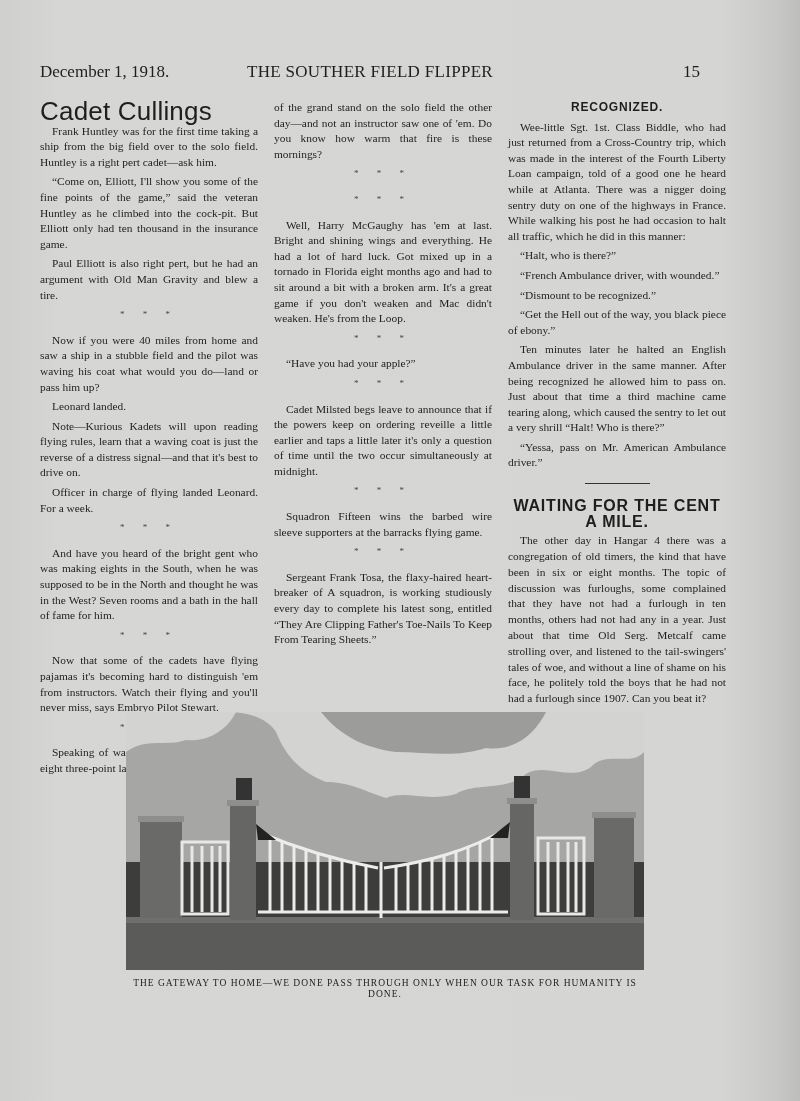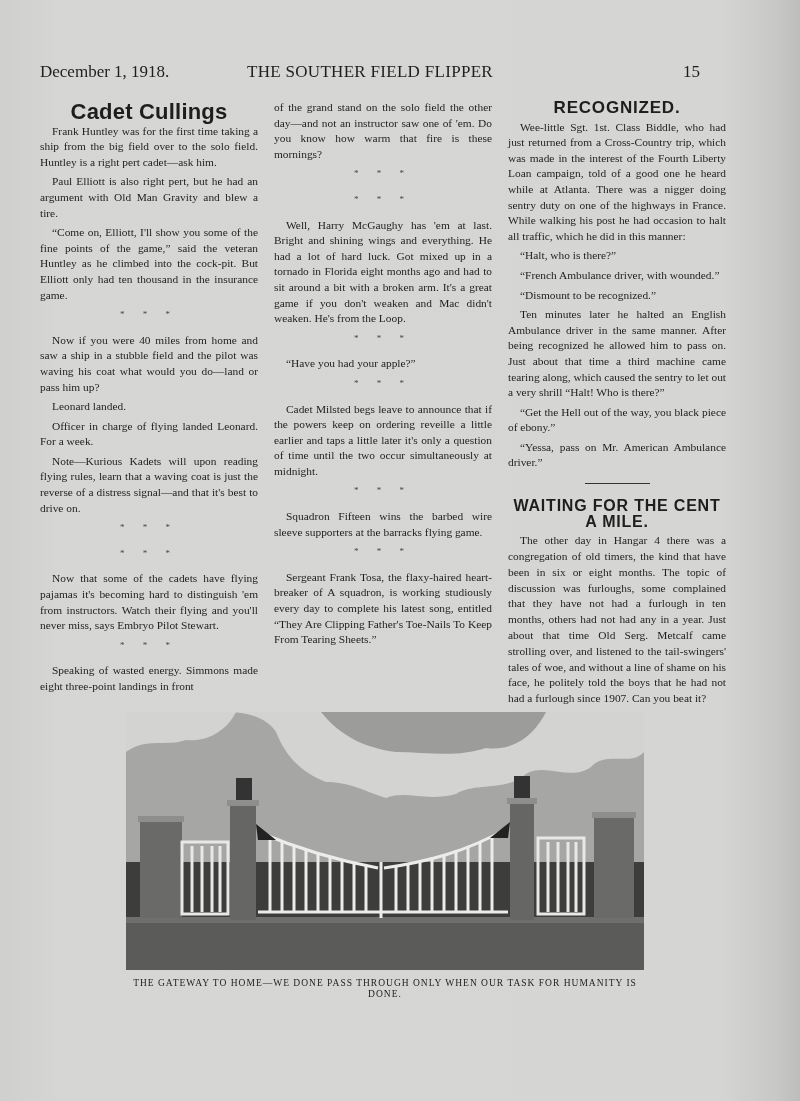--- a/index.html
+++ b/index.html
@@ -16,47 +16,48 @@
   .header .pub { position:absolute; left:0; right:0; text-align:center; letter-spacing:0.3px; }
   .header .num { position:absolute; right:0; top:0; }
 
   .col { position:absolute; top:100px; width:218px; font-size:11.4px; line-height:15.6px; }
   .col1 { left:40px; }
   .col2 { left:274px; }
   .col3 { left:508px; }
   .col p { margin:0 0 4px 0; text-indent:12px; text-align:justify; }
   .col p.noind { text-indent:0; }
   .stars { text-align:center; font-size:9px; letter-spacing:8px; margin:4px 0 10px 0; color:#444; }
-  .title-cc { font-family:"Liberation Sans", "DejaVu Sans", sans-serif; font-weight:bold; font-size:22px; text-align:center; margin:4px 0 4px 0; letter-spacing:0.2px; }
-  .headline { font-family:"Liberation Sans", "DejaVu Sans", sans-serif; font-weight:bold; font-size:17px; text-align:center; margin:0 0 4px 0; letter-spacing:0.8px; }
+  .title-cc { font-family:"Liberation Sans", "DejaVu Sans", sans-serif; font-weight:normal; font-size:26px; text-align:left; margin:4px 0 4px 0; letter-spacing:0.2px; }
+  .headline { font-family:"Liberation Sans", "DejaVu Sans", sans-serif; font-weight:bold; font-size:12px; text-align:center; margin:0 0 4px 0; letter-spacing:0.8px; }
   .rule { width:65px; height:1px; background:#333; margin:12px auto 14px auto; }
 
   .photo { position:absolute; left:126px; top:712px; width:518px; height:258px; overflow:hidden; background:#a9a9a7; }
   .caption { position:absolute; left:126px; top:978px; width:518px; text-align:center; font-size:9.5px; letter-spacing:1px; line-height:11px; }
 </style>
 </head>
 <body>
 
 <div class="header">
   <span class="date">December 1, 1918.</span>
   <span class="pub">THE SOUTHER FIELD FLIPPER</span>
   <span class="num">15</span>
 </div>
 
 <div class="col col1">
   <div class="title-cc">Cadet Cullings</div>
   <p>Frank Huntley was for the first time taking a ship from the big field over to the solo field. Huntley is a right pert cadet—ask him.</p>
+  <p>“Come on, Elliott, I'll show you some of the fine points of the game,” said the veteran Huntley as he climbed into the cock-pit. But Elliott only had ten thousand in the insurance game.</p>
   <p>Paul Elliott is also right pert, but he had an argument with Old Man Gravity and blew a tire.</p>
-  <p>“Come on, Elliott, I'll show you some of the fine points of the game,” said the veteran Huntley as he climbed into the cock-pit. But Elliott only had ten thousand in the insurance game.</p>
   <div class="stars">* * *</div>
   <p>Now if you were 40 miles from home and saw a ship in a stubble field and the pilot was waving his coat what would you do—land or pass him up?</p>
   <p>Leonard landed.</p>
+  <p>Note—Kurious Kadets will upon reading flying rules, learn that a waving coat is just the reverse of a distress signal—and that it's best to drive on.</p>
   <p>Officer in charge of flying landed Leonard. For a week.</p>
-  <p>Note—Kurious Kadets will upon reading flying rules, learn that a waving coat is just the reverse of a distress signal—and that it's best to drive on.</p>
   <div class="stars">* * *</div>
+  <p>And have you heard of the bright gent who was making eights in the South, when he was supposed to be in the North and thought he was in the West? Seven rooms and a bath in the hall of fame for him.</p>
   <div class="stars">* * *</div>
   <p>Now that some of the cadets have flying pajamas it's becoming hard to distinguish 'em from instructors. Watch their flying and you'll never miss, says Embryo Pilot Stewart.</p>
   <div class="stars">* * *</div>
   <p>Speaking of wasted energy. Simmons made eight three-point landings in front</p>
 </div>
 
 <div class="col col2">
   <p class="noind">of the grand stand on the solo field the other day—and not an instructor saw one of 'em. Do you know how warm that fire is these mornings?</p>
   <div class="stars">* * *</div>
   <div class="stars">* * *</div>
@@ -70,22 +71,22 @@
   <div class="stars">* * *</div>
   <p>Sergeant Frank Tosa, the flaxy-haired heart-breaker of A squadron, is working studiously every day to complete his latest song, entitled “They Are Clipping Father's Toe-Nails To Keep From Tearing Sheets.”</p>
 </div>
 
 <div class="col col3">
   <div class="headline">RECOGNIZED.</div>
   <p>Wee-little Sgt. 1st. Class Biddle, who had just returned from a Cross-Country trip, which was made in the interest of the Fourth Liberty Loan campaign, told of a good one he heard while at Atlanta. There was a nigger doing sentry duty on one of the highways in France. While walking his post he had occasion to halt all traffic, which he did in this manner:</p>
   <p>“Halt, who is there?”</p>
   <p>“French Ambulance driver, with wounded.”</p>
   <p>“Dismount to be recognized.”</p>
+  <p>“Get the Hell out of the way, you black piece of ebony.”</p>
   <p>Ten minutes later he halted an English Ambulance driver in the same manner. After being recognized he allowed him to pass on. Just about that time a third machine came tearing along, which caused the sentry to let out a very shrill “Halt! Who is there?”</p>
-  <p>“Get the Hell out of the way, you black piece of ebony.”</p>
   <p>“Yessa, pass on Mr. American Ambulance driver.”</p>
   <div class="rule"></div>
   <div class="headline" style="font-size:16px;">WAITING FOR THE CENT A MILE.</div>
   <p style="line-height:15.8px;">The other day in Hangar 4 there was a congregation of old timers, the kind that have been in six or eight months. The topic of discussion was furloughs, some complained that they have not had a furlough in ten months, others had not had any in a year. Just about that time Old Serg. Metcalf came strolling over, and listened to the tail-swingers' tales of woe, and without a line of shame on his face, he politely told the boys that he had not had a furlough since 1907. Can you beat it?</p>
 </div>
 
 <div class="photo">
   <svg width="518" height="258" viewBox="0 0 518 258">
 
     <rect x="0" y="0" width="518" height="258" fill="#a6a6a4"></rect>

